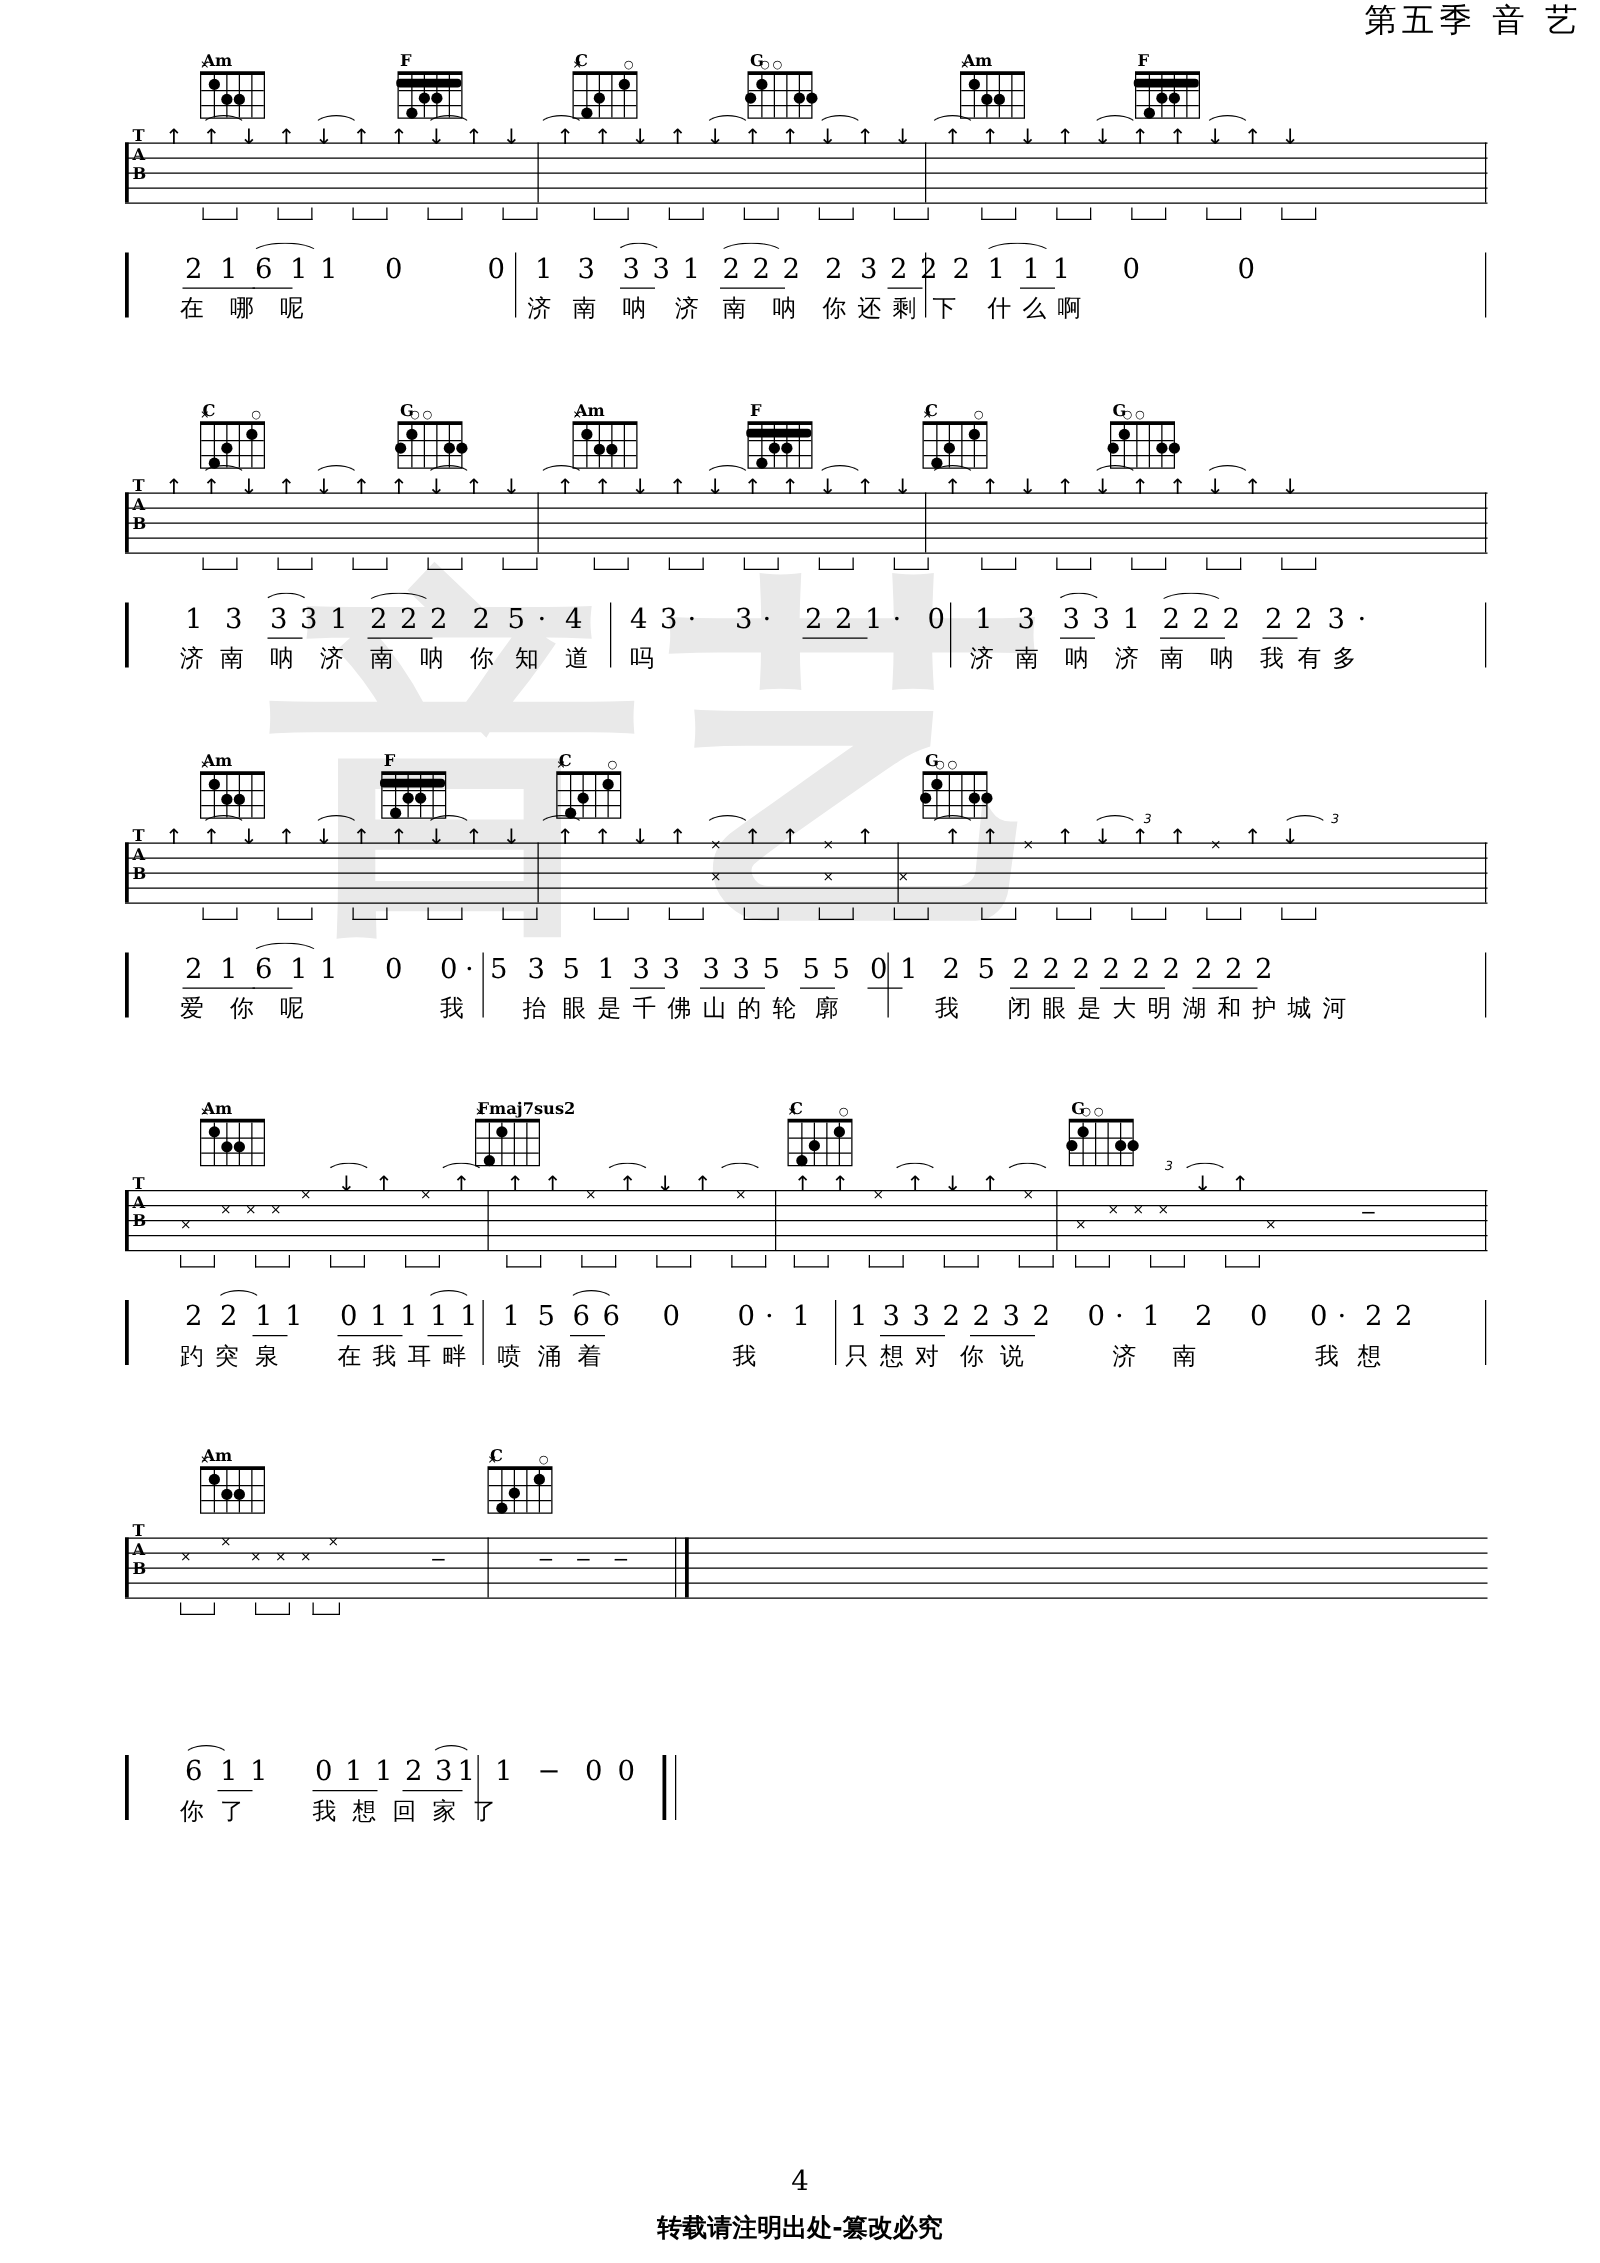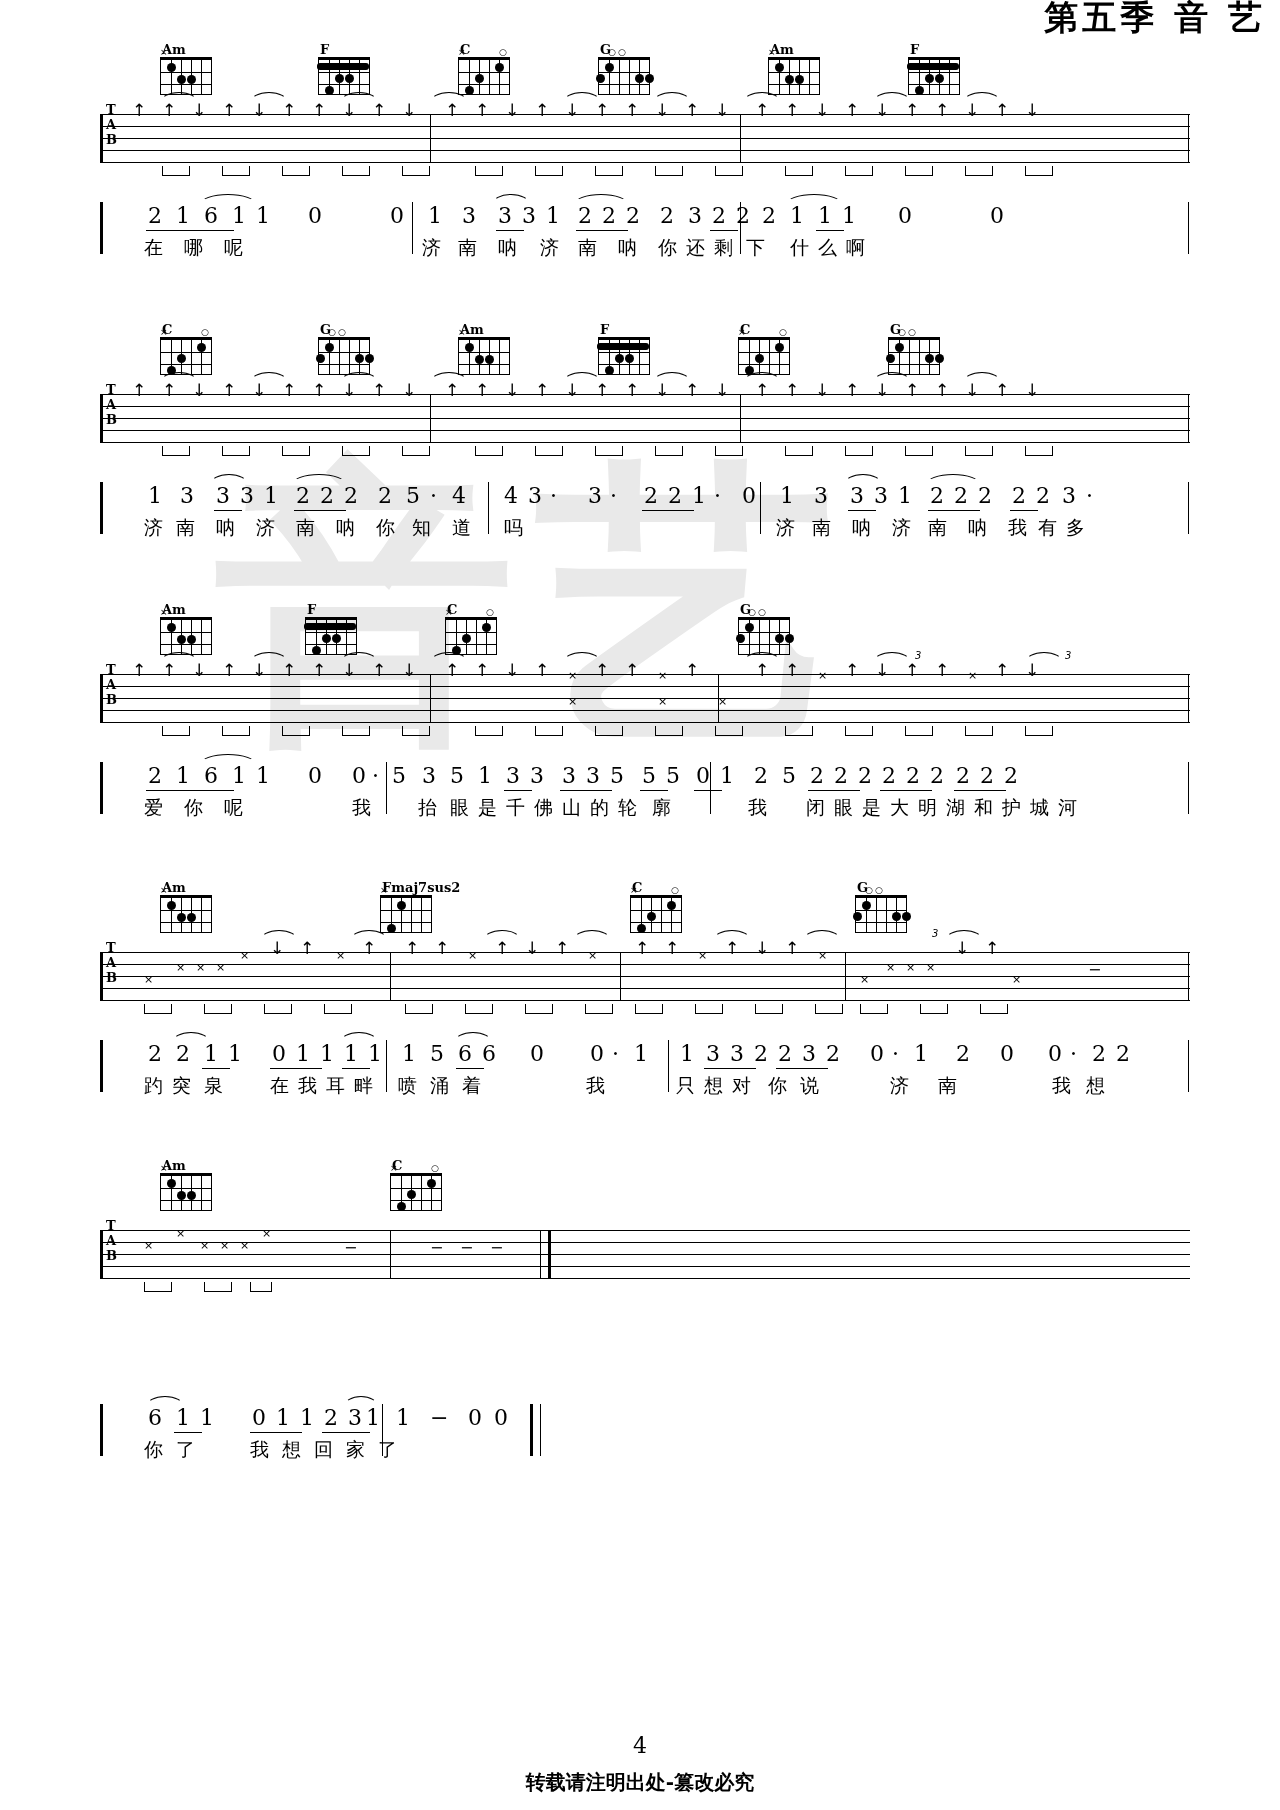--- a/index.html
+++ b/index.html
@@ -20,22 +20,22 @@
   .header {
     position: absolute;
     top: 0;
     right: 0;
     width: 420px;
     text-align: right;
     padding-right: 14px;
   }
   .header-title {
     font-family: "DejaVu Serif", "Liberation Serif", serif;
-    font-size: 34px;
-    font-weight: bold;
+    font-size: 26px;
+    font-weight: normal;
     letter-spacing: 4px;
     line-height: 34px;
   }
   .header-sub {
     font-family: "DejaVu Serif", "Liberation Serif", serif;
     font-size: 17px;
     font-weight: bold;
     letter-spacing: 1px;
     margin-top: 4px;
   }

